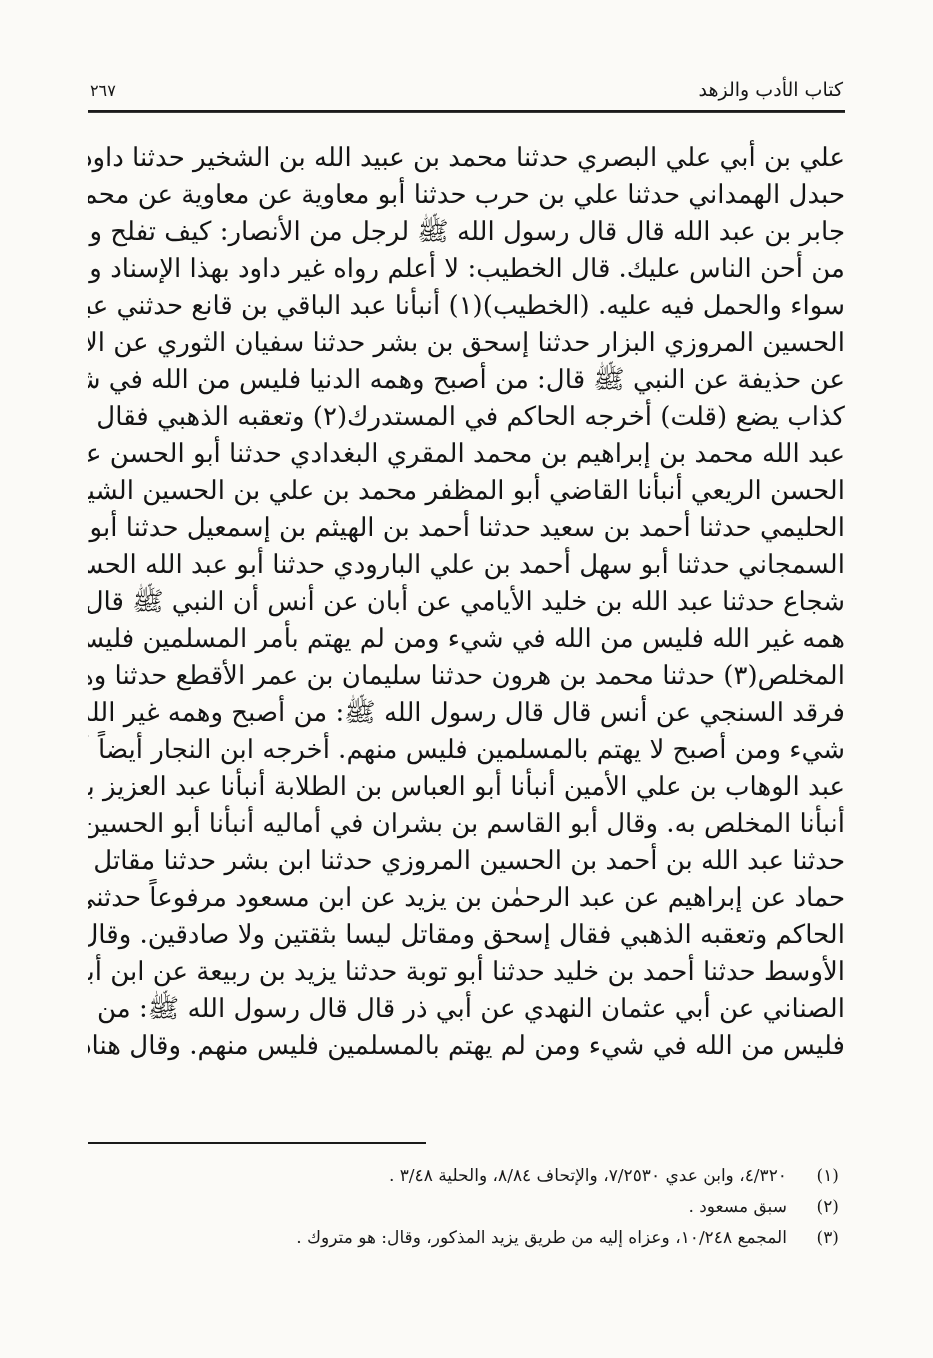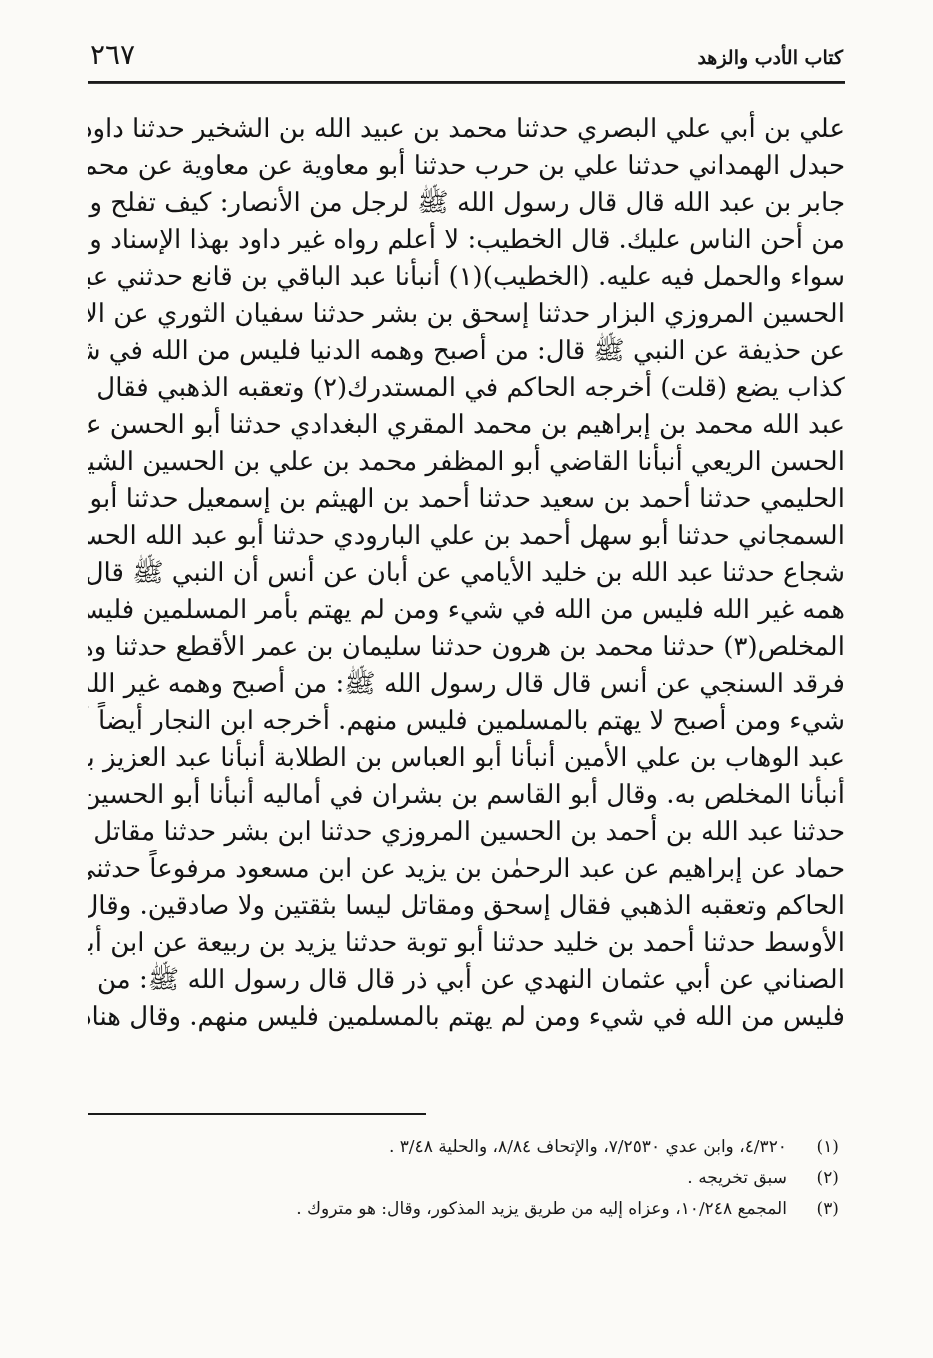--- a/index.html
+++ b/index.html
@@ -20,22 +20,22 @@
     direction: rtl;
   }
   .page-header {
     display: flex;
     justify-content: space-between;
     align-items: baseline;
     direction: rtl;
     font-size: 19px;
     padding: 0 2px 10px 2px;
   }
-  .book-title { font-weight: 700; letter-spacing: 0.2px; }
-  .page-number { font-size: 28px; letter-spacing: 1px; }
+  .book-title { font-weight: 400; letter-spacing: 0.2px; margin-top: 40px; }
+  .page-number { font-size: 16px; letter-spacing: 1px; }
   .header-rule {
     height: 3px;
     background: #1b1b1b;
     border-bottom: 1px solid #3a3a3a;
   }
   .body-text {
     margin-top: 26px;
     direction: rtl;
     font-size: 26px;
     color: #141414;
@@ -110,21 +110,21 @@
 
   <div class="footnote-sep"></div>
 
   <section class="footnotes" id="footnotes">
       <div class="footnote">
         <span class="fn-marker">(١)</span>
         <span class="fn-text">٤/٣٢٠، وابن عدي ٧/٢٥٣٠، والإتحاف ٨/٨٤، والحلية ٣/٤٨ .</span>
       </div>
       <div class="footnote">
         <span class="fn-marker">(٢)</span>
-        <span class="fn-text">سبق تخريجه .</span>
+        <span class="fn-text">سبق مسعود .</span>
       </div>
       <div class="footnote">
         <span class="fn-marker">(٣)</span>
         <span class="fn-text">المجمع ١٠/٢٤٨، وعزاه إليه من طريق يزيد المذكور، وقال: هو متروك .</span>
       </div>
     </section>
 
 </div>
 
 </body></html>

